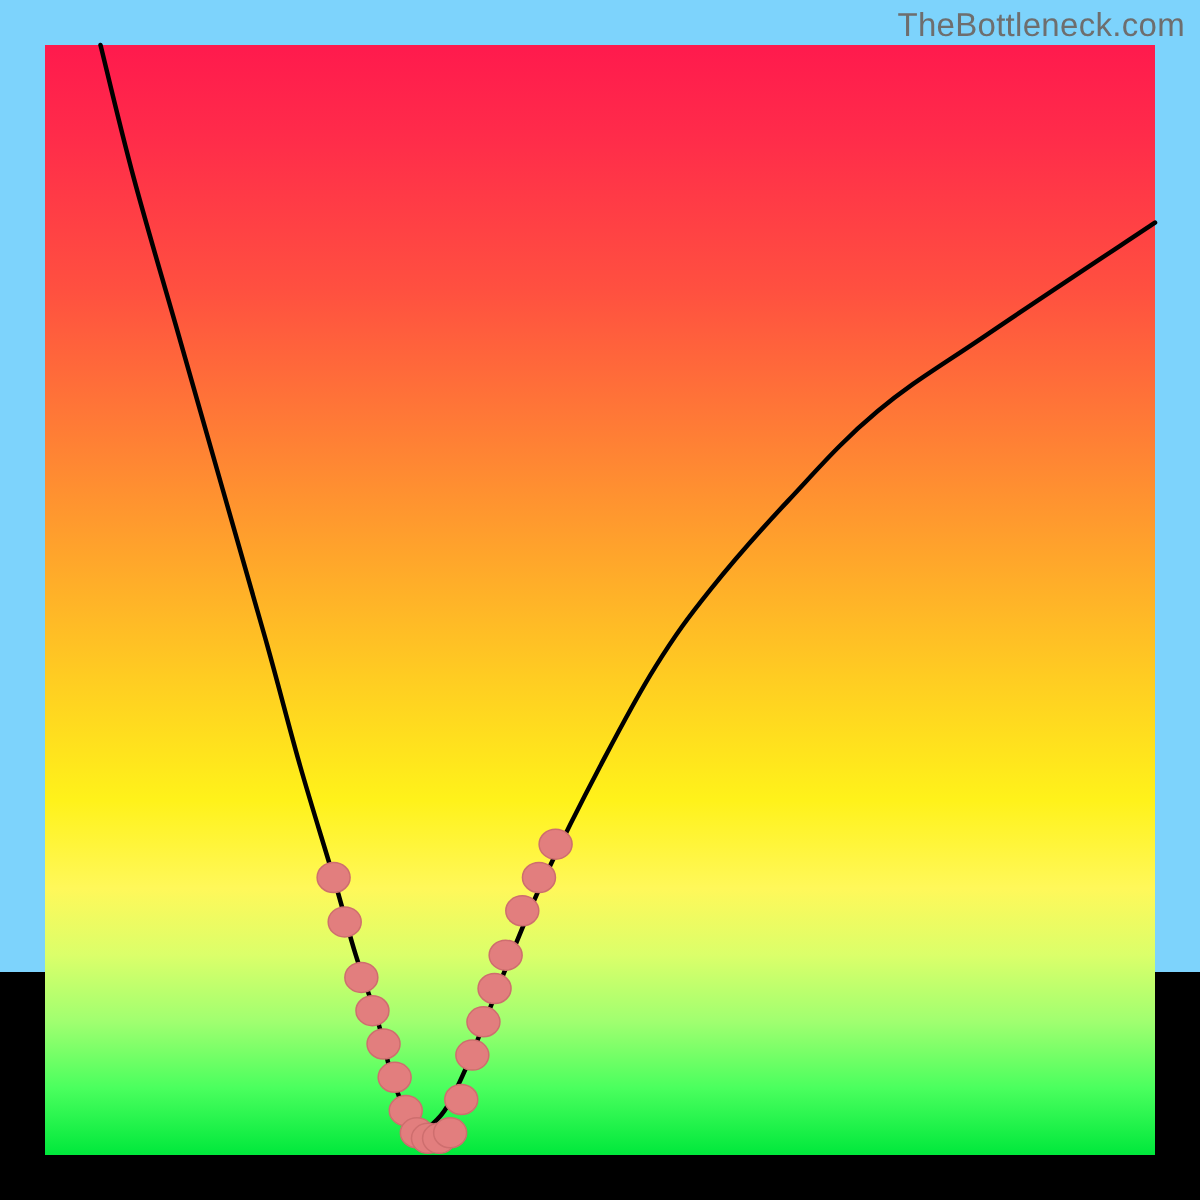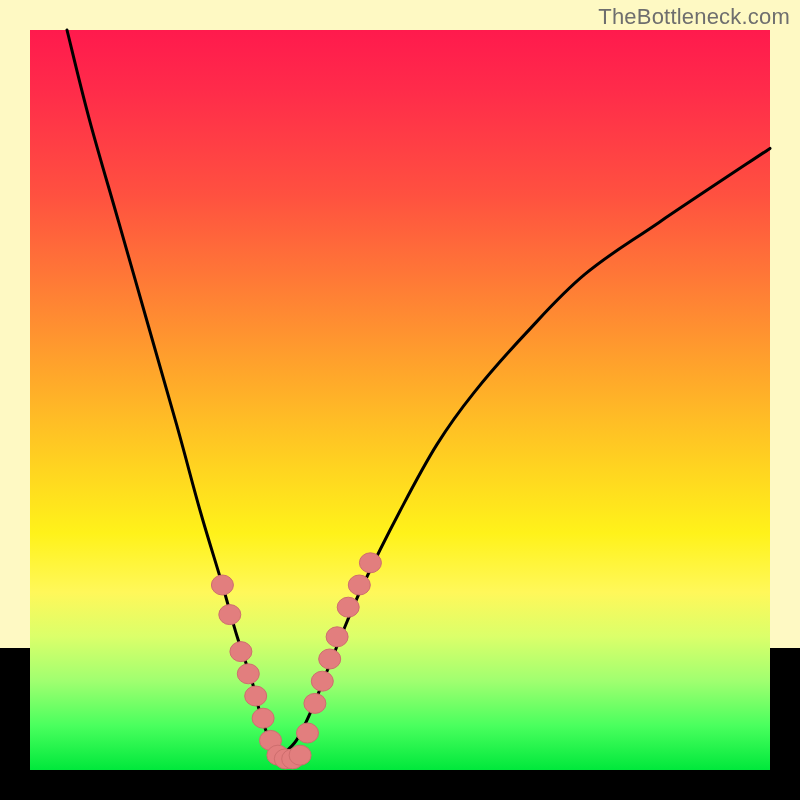--- a/index.html
+++ b/index.html
@@ -10,21 +10,21 @@
     background: #000000;
     overflow: hidden;
     font-family: Arial, Helvetica, sans-serif;
   }
   .frame {
     position: absolute;
     left: 0;
     top: 0;
     width: 800px;
     height: 648px;
-    background: #fef9c3;
+    background: #7dd3fc;
   }
   .plot-area {
     position: absolute;
     left: 30px;
     top: 30px;
     width: 740px;
     height: 740px;
     
     background: linear-gradient(
       to bottom,

